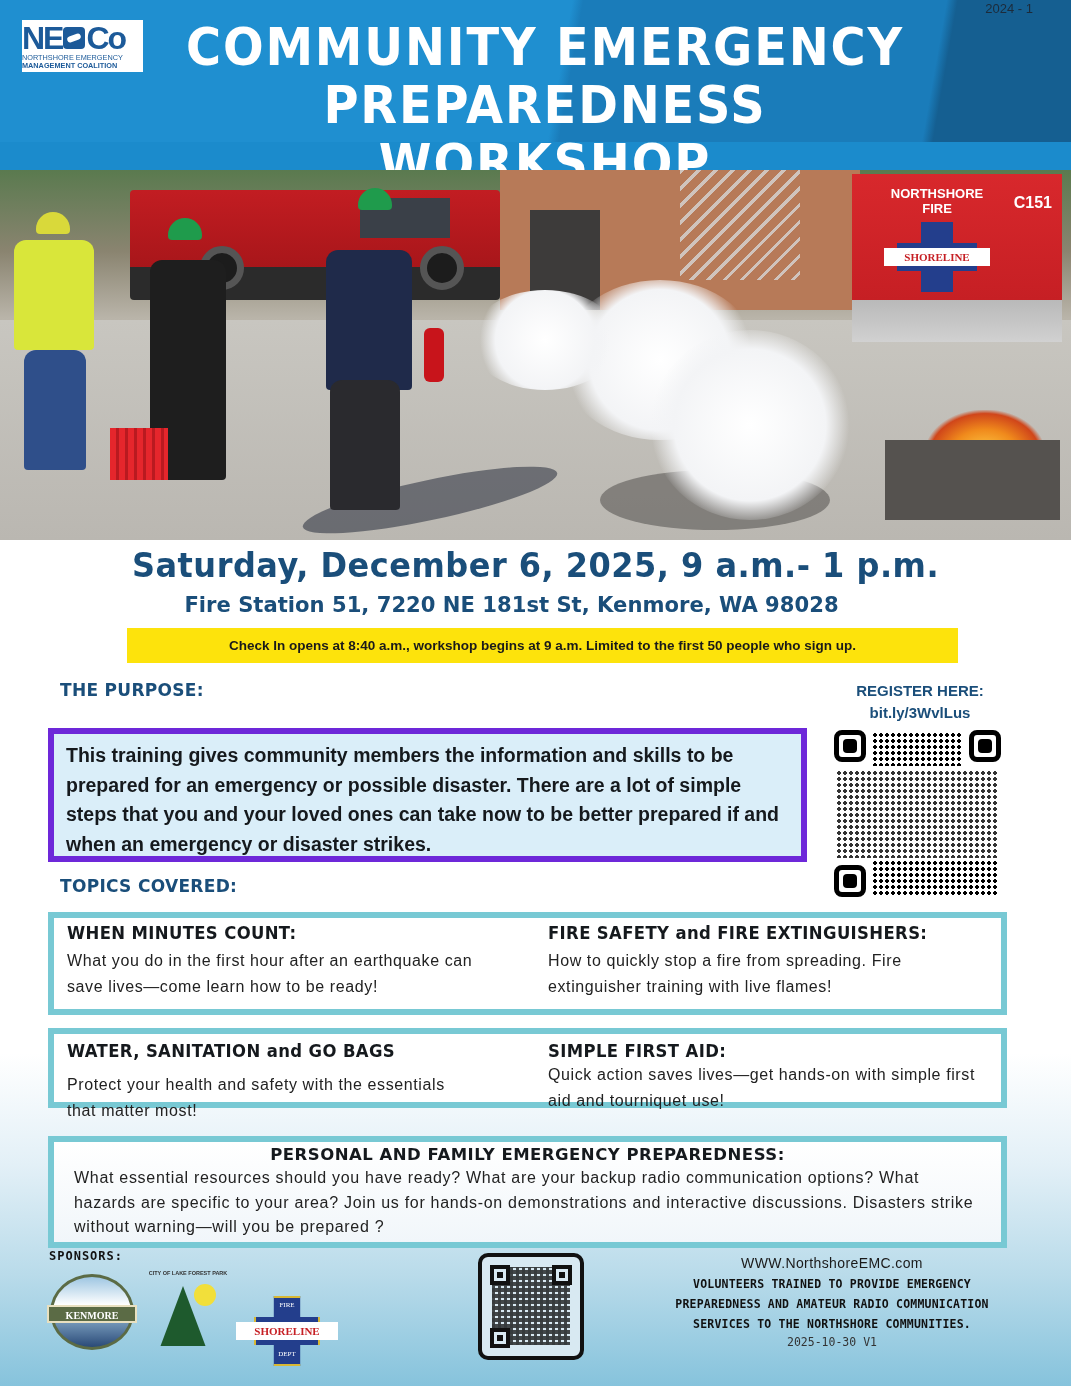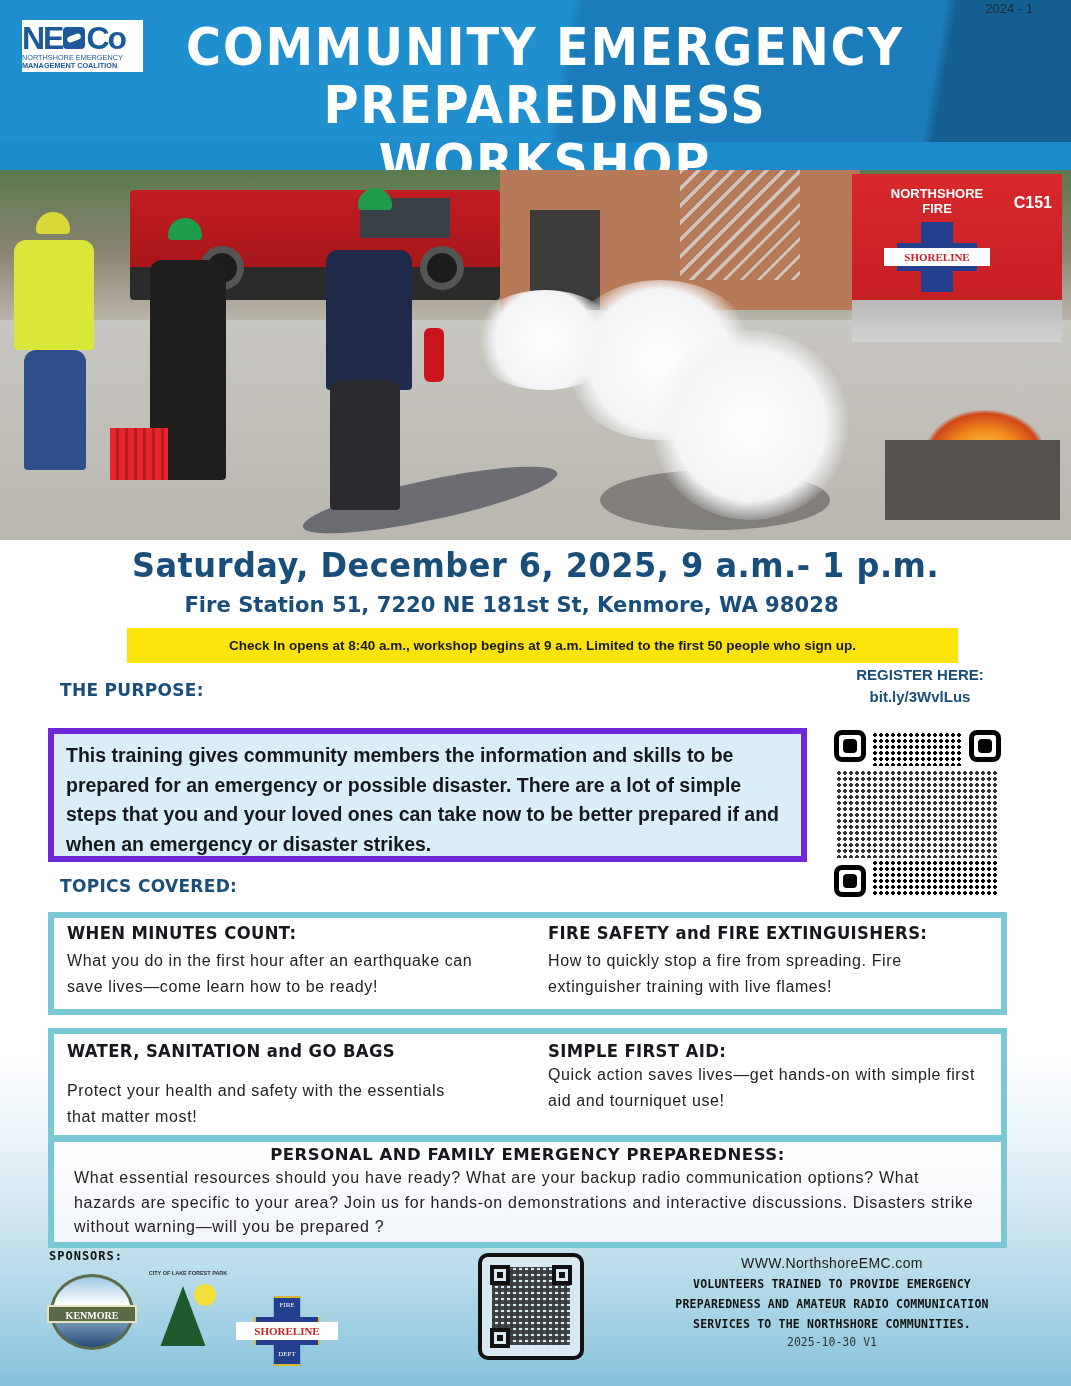--- a/index.html
+++ b/index.html
@@ -101,21 +101,21 @@
     letter-spacing: 0.3px;
   }
   .purpose-box {
     position: absolute; left: 48px; top: 728px; width: 759px; height: 134px;
     background: #daeef9; border: 6px solid #6d28d9; padding: 7px 12px;
     color: #15191d; font-size: 19.5px; font-weight: bold; line-height: 29.5px;
   }
 
   
   .register {
-    position: absolute; left: 820px; top: 664px; width: 200px; text-align: center;
+    position: absolute; left: 820px; top: 680px; width: 200px; text-align: center;
     color: #1a4e7a; font-weight: bold; font-size: 15px; line-height: 22px;
   }
   .qr-main { position: absolute; left: 834px; top: 730px; width: 167px; height: 167px; background: #fff; }
   .qr-finder { position: absolute; width: 32px; height: 32px; border: 5px solid #000; border-radius: 8px; background: #fff; }
   .qr-finder::after { content: ""; position: absolute; left: 4px; top: 4px; width: 14px; height: 14px; background: #000; border-radius: 4px; }
   .qr-dots { position: absolute; background-image: radial-gradient(circle, #000 45%, transparent 50%); background-size: 6px 6px; }
 
   
   .topic-box {
     position: absolute; left: 48px; width: 959px; background: #ffffff; border: 6px solid #78c9d4; padding-left: 36px;
@@ -239,24 +239,24 @@
   <div class="topic" style="left:13px;top:4px;">
     <div class="topic-title">WHEN MINUTES COUNT:</div>
     <div class="topic-desc">What you do in the first hour after an earthquake can save lives—come learn how to be ready!</div>
   </div>
   <div class="topic" style="left:494px;top:4px;width:450px;">
     <div class="topic-title">FIRE SAFETY and FIRE EXTINGUISHERS:</div>
     <div class="topic-desc">How to quickly stop a fire from spreading. Fire extinguisher training with live flames!</div>
   </div>
 </div>
 
-<div class="topic-box" style="top:1028px;height:113px;">
+<div class="topic-box" style="top:1028px;height:80px;">
   <div class="topic" style="left:13px;top:6px;width:400px;">
     <div class="topic-title">WATER, SANITATION and GO BAGS</div>
-    <div class="topic-desc" style="margin-top:16px;">Protect your health and safety with the essentials that matter most!</div>
+    <div class="topic-desc" style="margin-top:10px;">Protect your health and safety with the essentials that matter most!</div>
   </div>
   <div class="topic" style="left:494px;top:6px;width:440px;">
     <div class="topic-title">SIMPLE FIRST AID:</div>
     <div class="topic-desc" style="margin-top:0;">Quick action saves lives—get hands-on with simple first aid and tourniquet use!</div>
   </div>
 </div>
 
 <div class="personal-box">
   <div class="personal-title">PERSONAL AND FAMILY EMERGENCY PREPAREDNESS:</div>
   <div class="personal-desc">What essential resources should you have ready? What are your backup radio communication options? What hazards are specific to your area? Join us for hands-on demonstrations and interactive discussions. Disasters strike without warning—will you be prepared ?</div>

